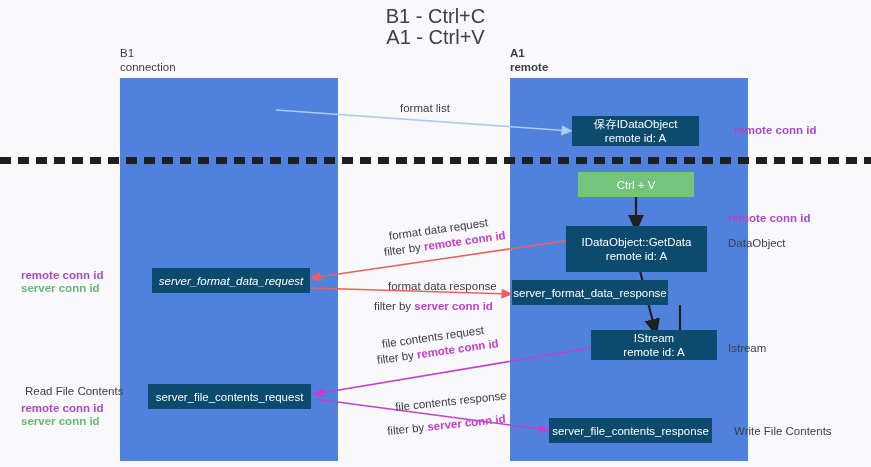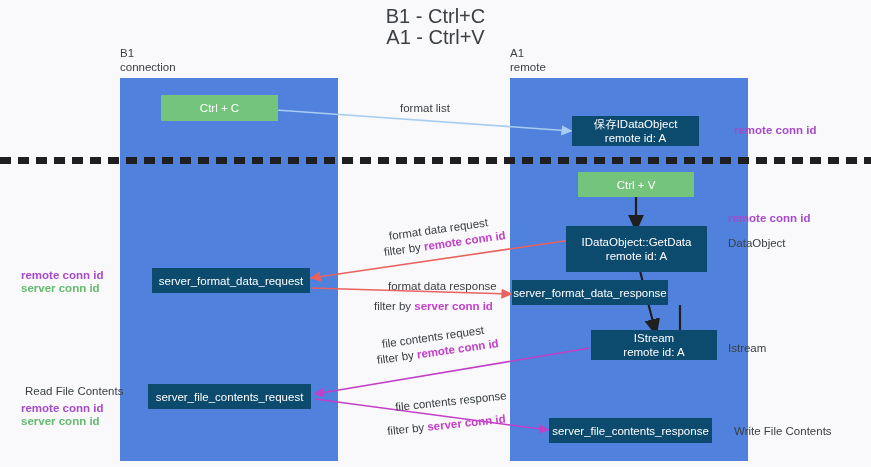--- a/index.html
+++ b/index.html
@@ -96,21 +96,21 @@
 </head>
 <body>
 
 <div id="canvas">
 
   <div class="title" style="white-space: pre;">B1 - Ctrl+C
 A1 - Ctrl+V</div>
 
   <div class="col-head b1" style="white-space: pre;">B1
 connection</div>
-  <div class="col-head a1" style="white-space: pre;">A1
+  <div class="col-head a1" style="white-space: pre; font-weight: bold;">A1
 remote</div>
 
   <div class="lane b1"></div>
   <div class="lane a1"></div>
 
   <svg class="edges" viewBox="0 0 871 467">
     <defs>
       <marker id="ar-blue" markerWidth="7" markerHeight="7" refX="6" refY="3.2" orient="auto">
         <path d="M0,0 L7,3.2 L0,6.4 z" fill="#a8cdf0"></path>
       </marker>
@@ -135,39 +135,36 @@
 
     <path d="M636,255 L655,330" stroke="#1f1f1f" stroke-width="2.2" fill="none" marker-end="url(#ar-black)"></path>
 
     <path d="M680,305 L680,330" stroke="#1f1f1f" stroke-width="2.2" fill="none"></path>
 
     <line x1="590" y1="348" x2="315" y2="394" stroke="#c340c9" stroke-width="1.5" marker-end="url(#ar-purple)"></line>
 
     <line x1="315" y1="399" x2="548" y2="430" stroke="#c340c9" stroke-width="1.5" marker-end="url(#ar-purple)"></line>
   </svg>
 
-  <div class="node green" style="left:161px; top:95px;  width:117px; height:26px;">
-    <span>Ctrl + C</span>
-  </div>
 
   <div class="node orange" style="left:572px; top:116px; width:127px; height:30px;">
     <span>保存IDataObject</span>
     <span class="sub">remote id: A</span>
   </div>
 
   <div class="node green" style="left:578px; top:172px; width:116px; height:25px;">
     <span>Ctrl + V</span>
   </div>
 
   <div class="node orange" style="left:566px; top:226px; width:141px; height:46px;">
     <span>IDataObject::GetData</span>
     <span class="sub">remote id: A</span>
   </div>
 
-  <div class="node orange" style="left:152px; top:268px; width:158px; height:25px;">
+  <div class="node orange" style="left:152px; top:268px; width:158px; height:25px;font-style:italic;">
     <span>server_format_data_request</span>
   </div>
 
   <div class="node orange" style="left:512px; top:280px; width:156px; height:25px;">
     <span>server_format_data_response</span>
   </div>
 
   <div class="node orange" style="left:591px; top:330px; width:126px; height:30px;">
     <span>IStream</span>
     <span class="sub">remote id: A</span>

